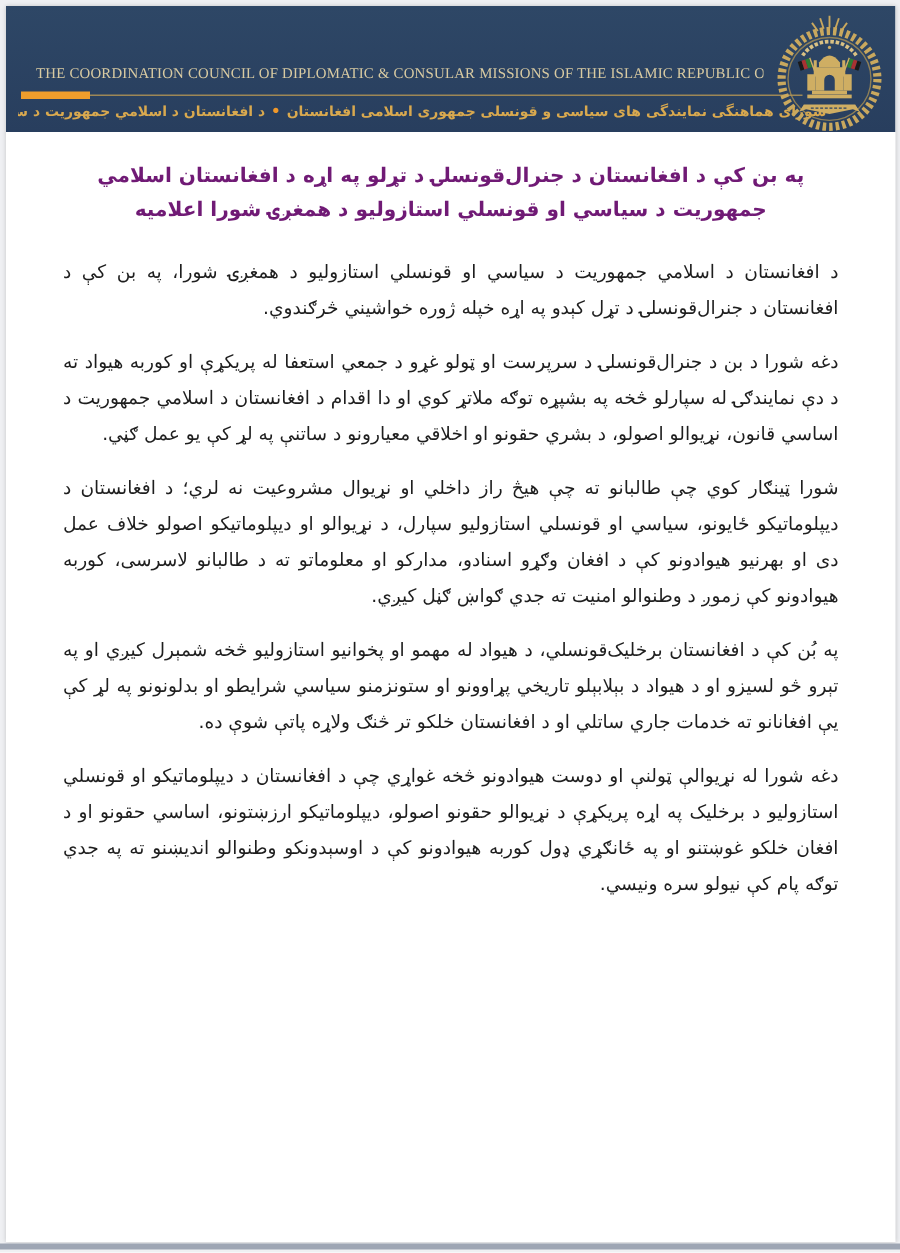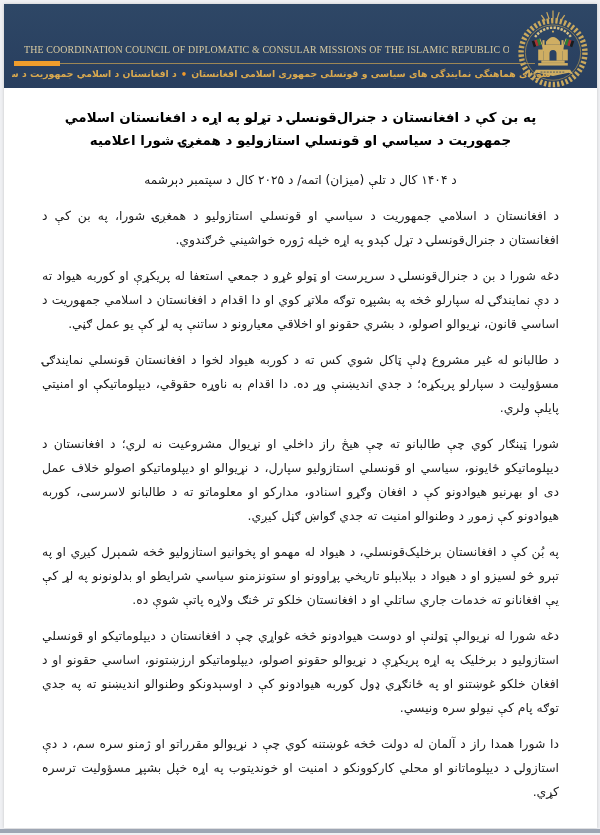--- a/index.html
+++ b/index.html
@@ -29,21 +29,21 @@
     text-align:center;white-space:nowrap;overflow:hidden;
     font-size:9.3px;font-weight:700;color:#d9a94f;
   }
   .bullet{color:#f0982a;margin:0 4px;font-size:10px;vertical-align:middle;}
   .emblem{position:absolute;top:5px;right:5px;width:78px;height:81px;}
   
   .content{padding:0 38px;color:#1e1e1e;}
   .doc-title{
     margin:18px auto 0;max-width:505px;
     font-size:13.4px;line-height:23px;font-weight:700;
-    text-align:center;color:#000000;
+    text-align:center;color:#701a75;
   }
   .date-line{margin-top:21px;text-align:center;font-size:12.2px;color:#181818;}
   .paras{margin-top:17px;}
   .paras p{
     margin:0 0 12px;font-size:12.4px;line-height:24px;
     text-align:justify;text-justify:inter-word;color:#1e1e1e;
   }
   .paras p:last-child{margin-bottom:0;}
   
   .bottom-bar{position:absolute;left:0;right:0;bottom:2px;height:4px;background:#9ea6b4;}
@@ -108,28 +108,25 @@
 
         <path d="M28 78 L72 78 L76 84 L70 82 L50 86 L30 82 L24 84 Z" fill="#cfae63"></path>
         <line x1="34" y1="81" x2="66" y2="81" stroke="#2b4263" stroke-width="1" stroke-dasharray="2.5 1.5"></line>
       </svg>
     </div>
   </header>
 
   <main class="content" dir="rtl">
     <h1 class="doc-title">په بن کې د افغانستان د جنرال‌قونسلۍ د تړلو په اړه د افغانستان اسلامي جمهوریت د سیاسي او قونسلي استازولیو د همغږۍ شورا اعلامیه</h1>
 
-    <div class="date-line">د ۱۴۰۴ کال د تلې (میزان) اتمه/ د ۲۰۲۵ کال د سپتمبر دېرشمه</div>
 
     <div class="paras">
       <p>د افغانستان د اسلامي جمهوریت د سیاسي او قونسلي استازولیو د همغږۍ شورا، په بن کې د افغانستان د جنرال‌قونسلۍ د تړل کېدو په اړه خپله ژوره خواشیني څرګندوي.</p>
       <p>دغه شورا د بن د جنرال‌قونسلۍ د سرپرست او ټولو غړو د جمعي استعفا له پریکړې او کوربه هیواد ته د دې نمایندګۍ له سپارلو څخه په بشپړه توګه ملاتړ کوي او دا اقدام د افغانستان د اسلامي جمهوریت د اساسي قانون، نړیوالو اصولو، د بشري حقونو او اخلاقي معیارونو د ساتنې په لړ کې یو عمل ګڼي.</p>
-      <p>د طالبانو له غیر مشروع ډلې ټاکل شوي کس ته د کوربه هیواد لخوا د افغانستان قونسلي نمایندګۍ مسؤولیت د سپارلو پریکړه؛ د جدي اندیښنې وړ ده. دا اقدام به ناوړه حقوقي، دیپلوماتیکې او امنیتي پایلې ولري.</p>
       <p>شورا ټینګار کوي چې طالبانو ته چې هیڅ راز داخلي او نړیوال مشروعیت نه لري؛ د افغانستان د دیپلوماتیکو ځایونو، سیاسي او قونسلي استازولیو سپارل، د نړیوالو او دیپلوماتیکو اصولو خلاف عمل دی او بهرنیو هیوادونو کې د افغان وګړو اسنادو، مدارکو او معلوماتو ته د طالبانو لاسرسی، کوربه هیوادونو کې زموږ د وطنوالو امنیت ته جدي ګواښ ګڼل کیږي.</p>
       <p>په بُن کې د افغانستان برخلیک‌قونسلي، د هیواد له مهمو او پخوانیو استازولیو څخه شمېرل کیږي او په تېرو څو لسیزو او د هیواد د بېلابېلو تاریخي پړاوونو او ستونزمنو سیاسي شرایطو او بدلونونو په لړ کې یې افغانانو ته خدمات جاري ساتلي او د افغانستان خلکو تر څنګ ولاړه پاتې شوې ده.</p>
       <p>دغه شورا له نړیوالې ټولنې او دوست هیوادونو څخه غواړي چې د افغانستان د دیپلوماتیکو او قونسلي استازولیو د برخلیک په اړه پریکړې د نړیوالو حقونو اصولو، دیپلوماتیکو ارزښتونو، اساسي حقونو او د افغان خلکو غوښتنو او په ځانګړي ډول کوربه هیوادونو کې د اوسېدونکو وطنوالو اندیښنو ته په جدي توګه پام کې نیولو سره ونیسي.</p>
-      <p>دا شورا همدا راز د آلمان له دولت څخه غوښتنه کوي چې د نړیوالو مقرراتو او ژمنو سره سم، د دې استازولۍ د دیپلوماتانو او محلي کارکوونکو د امنیت او خوندیتوب په اړه خپل بشپړ مسؤولیت ترسره کړي.</p>
     </div>
   </main>
 
 </div>
 
 <div class="bottom-bar"></div>
 
 </body></html>

